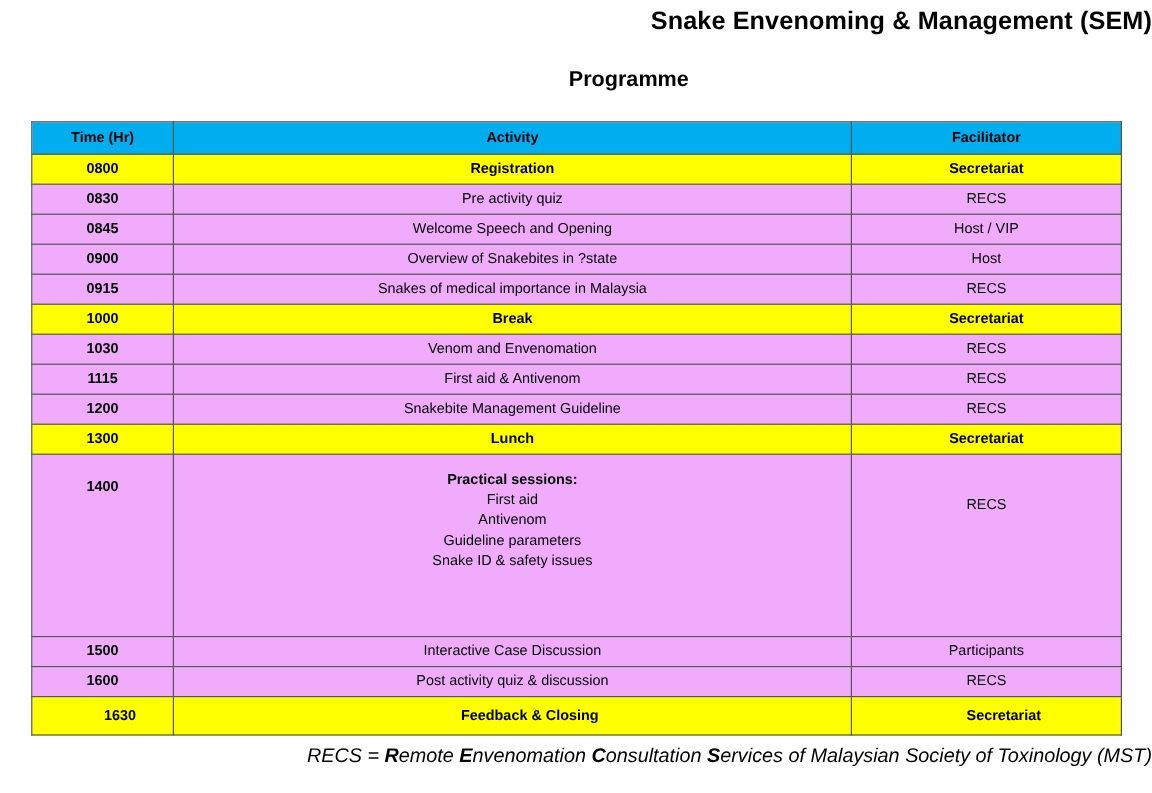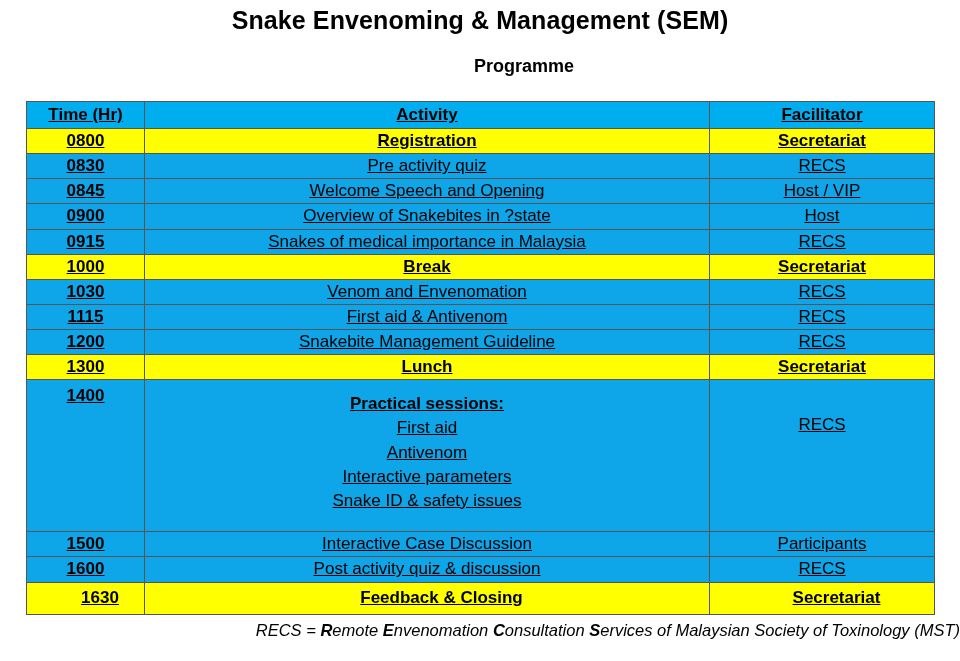--- a/index.html
+++ b/index.html
@@ -19,22 +19,22 @@
     width: 960px;
     height: 661px;
   }
 
   
   .title {
     position: absolute;
     top: 6px;
     left: 0;
     width: 960px;
-    text-align: center;
-    font-size: 25px;
+    text-align: right;
+    font-size: 21px;
     font-weight: bold;
     letter-spacing: 0.1px;
   }
   .subtitle {
     position: absolute;
     top: 56px;
     left: 0;
     width: 960px;
     text-align: center;
     font-size: 18px;
@@ -56,39 +56,38 @@
     border: 1.5px solid #3a3a3a;
   }
   table.programme col.c-time   { width: 118px; }
   table.programme col.c-act    { width: 565px; }
   table.programme col.c-fac    { width: 225px; }
 
   table.programme th,
   table.programme td {
     border: 1px solid #555555;
     padding: 0 4px;
-    font-size: 17px;
+    font-size: 12px;
     line-height: 1.42;
     vertical-align: middle;
-    text-decoration: underline;
   }
 
   
   thead th {
     background: #00aeef;
     font-weight: bold;
     text-align: center;
     height: 26px;
     font-size: 17.5px;
   }
 
   
   tbody td {
     height: 24px;
-    background: #0ea5e9;
+    background: #f0abfc;
   }
   td.time {
     text-align: center;
     font-weight: bold;
   }
   td.activity {
     text-align: center;
     font-weight: normal;
     margin-left: 16px;
   }
@@ -106,21 +105,21 @@
   tr.highlight td.facilitator {
     font-weight: bold;
   }
 
   
   tr.tall td {
     height: 118px;
   }
   tr.tall td.time {
     vertical-align: top;
-    padding-top: 4px;
+    padding-top: 18px;
   }
   tr.tall td.activity {
     vertical-align: top;
     padding-top: 12px;
   }
   tr.tall td.facilitator {
     vertical-align: top;
     padding-top: 33px;
   }
   .practical-head {
@@ -223,21 +222,21 @@
             <td class="time">1300</td>
             <td class="activity">Lunch</td>
             <td class="facilitator">Secretariat</td>
           </tr>
           <tr class="tall">
             <td class="time">1400</td>
             <td class="activity">
               <span class="practical-head">Practical sessions:</span>
               <span class="practical-item">First aid</span>
               <span class="practical-item">Antivenom</span>
-              <span class="practical-item">Interactive parameters</span>
+              <span class="practical-item">Guideline parameters</span>
               <span class="practical-item">Snake ID &amp; safety issues</span>
             </td>
             <td class="facilitator">RECS</td>
           </tr>
           <tr>
             <td class="time">1500</td>
             <td class="activity">Interactive Case Discussion</td>
             <td class="facilitator">Participants</td>
           </tr>
           <tr>

